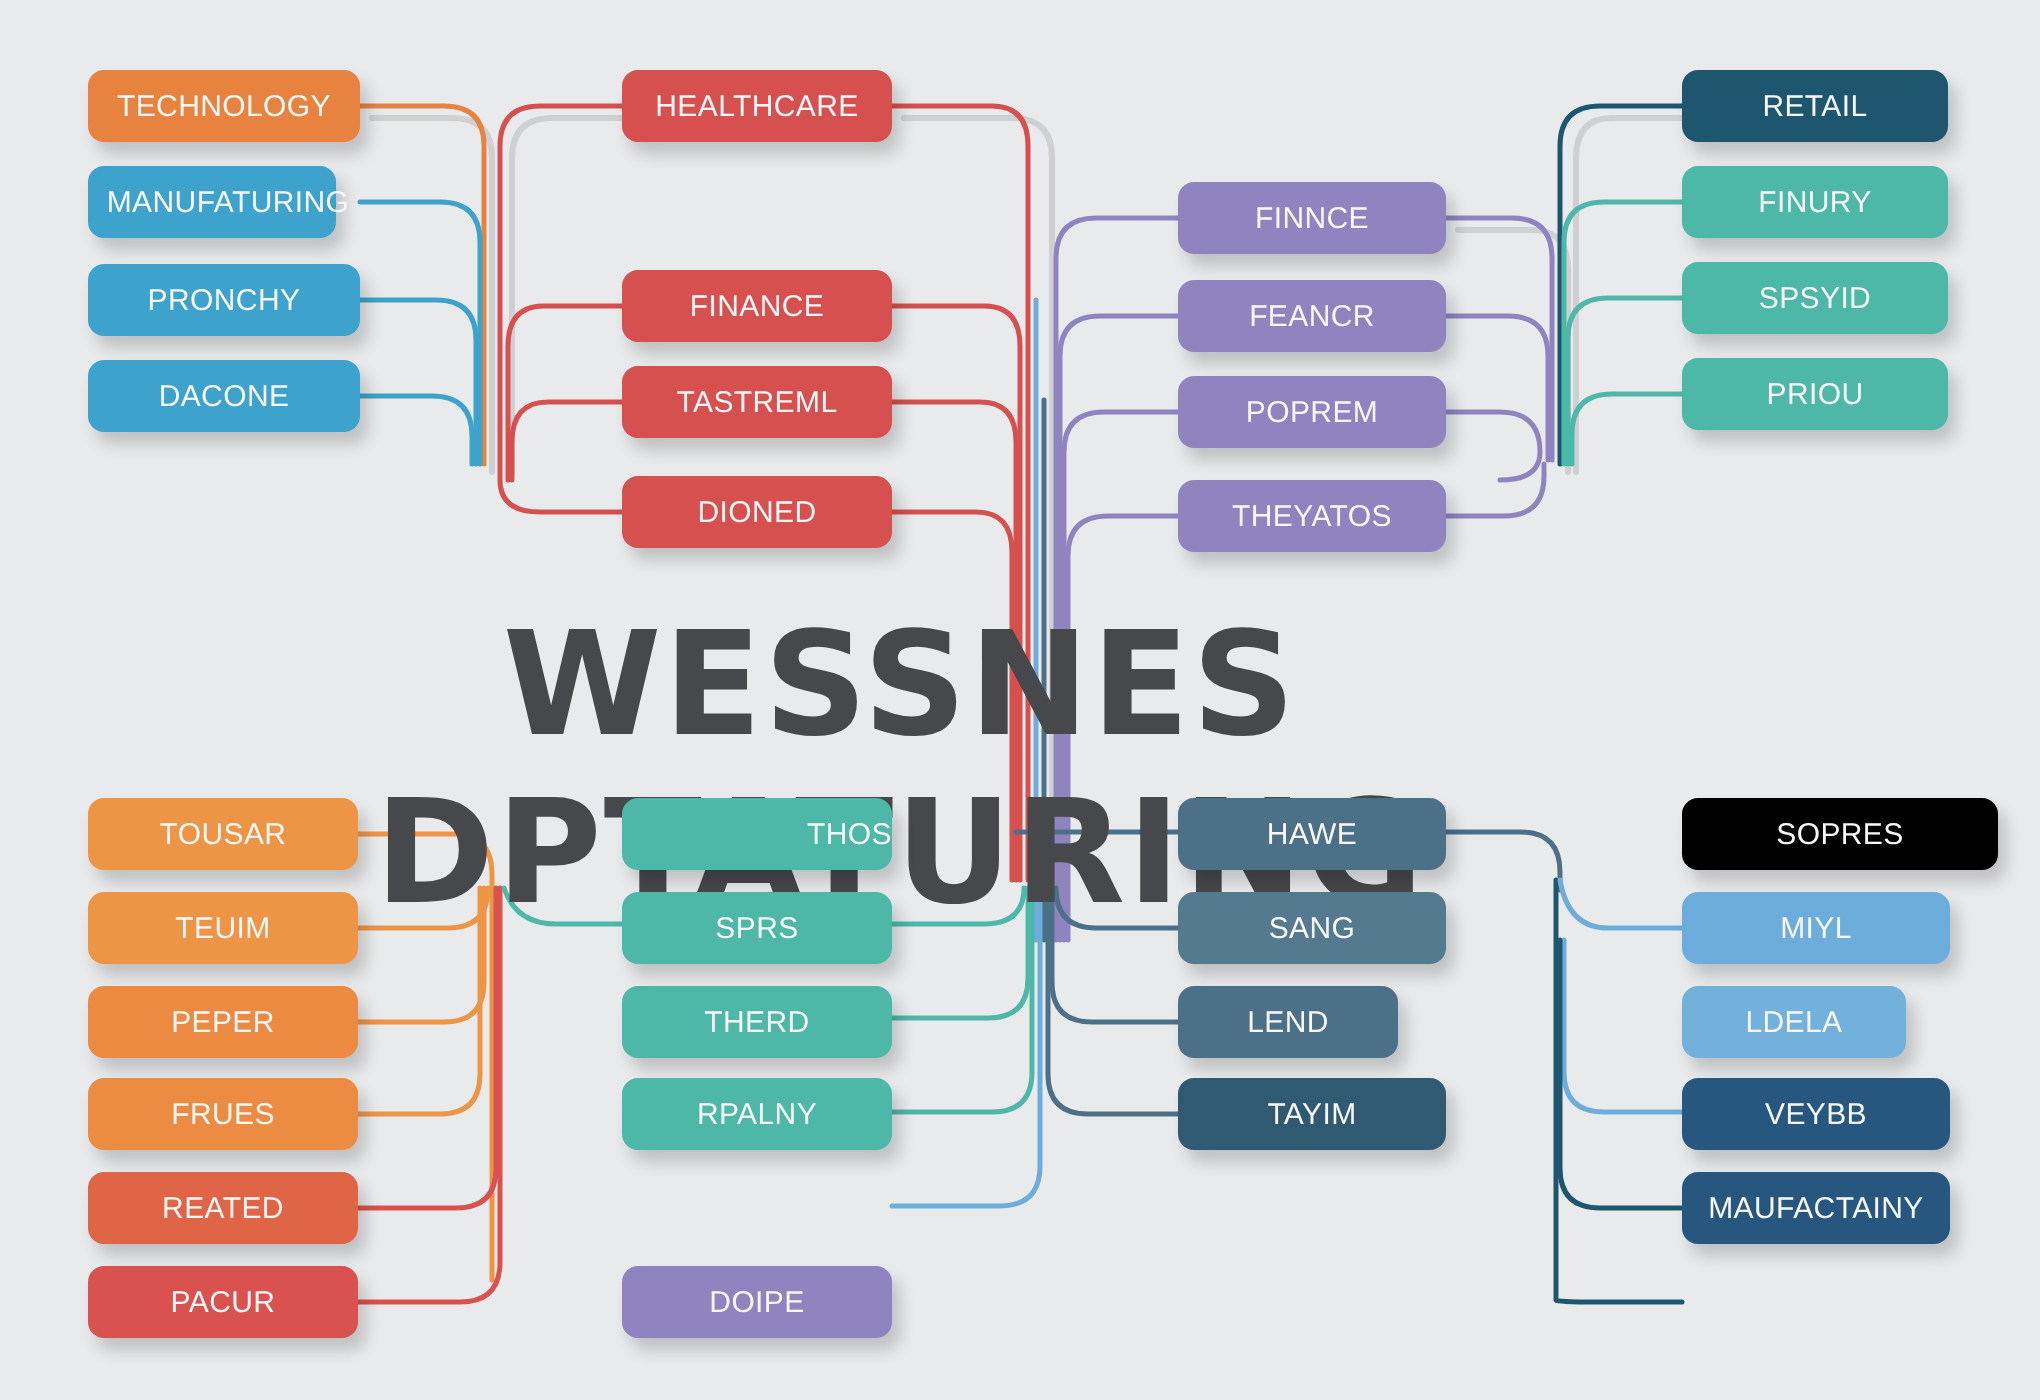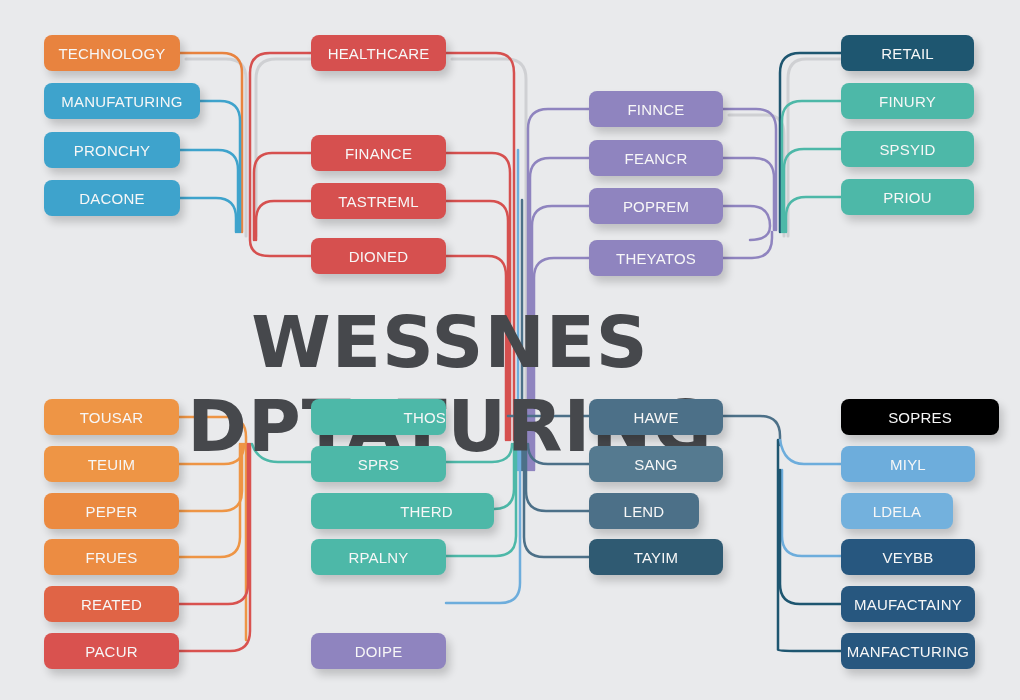--- a/index.html
+++ b/index.html
@@ -105,21 +105,21 @@
       <path d="M778 440 V650 Q778 651 798 651 H841" stroke="#1e5670"></path>
       <path d="M780 440 Q784 464 804 464 H841" stroke="#6daddc"></path>
       <path d="M782 470 V536 Q782 556 802 556 H841" stroke="#6daddc"></path>
       <path d="M780 470 V584 Q780 604 800 604 H841" stroke="#1e5670"></path>
     </g>
   </svg>
 
   <div class="node" style="left:44px;top:35px;width:136px;background:#e8833f;">
       <span>TECHNOLOGY</span>
     </div>
-  <div class="node" style="left:44px;top:83px;width:156px;background:#3ea3cc;">
+  <div class="node" style="left:44px;top:83px;width:108px;background:#3ea3cc;padding-left:16px;">
       <span>MANUFATURING</span>
     </div>
   <div class="node" style="left:44px;top:132px;width:136px;background:#3ea3cc;">
       <span>PRONCHY</span>
     </div>
   <div class="node" style="left:44px;top:180px;width:136px;background:#3ea3cc;">
       <span>DACONE</span>
     </div>
 
   <div class="node" style="left:311px;top:35px;width:135px;background:#d6504f;">
@@ -181,21 +181,21 @@
   <div class="node" style="left:44px;top:633px;width:135px;background:#d9524f;">
       <span>PACUR</span>
     </div>
 
   <div class="node" style="left:311px;top:399px;width:135px;background:#4db8a8;justify-content:flex-end;">
       <span>THOS</span>
     </div>
   <div class="node" style="left:311px;top:446px;width:135px;background:#4db8a8;">
       <span>SPRS</span>
     </div>
-  <div class="node" style="left:311px;top:493px;width:135px;background:#4db8a8;padding-left:48px;">
+  <div class="node" style="left:311px;top:493px;width:135px;background:#4db8a8;">
       <span>THERD</span>
     </div>
   <div class="node" style="left:311px;top:539px;width:135px;background:#4db8a8;">
       <span>RPALNY</span>
     </div>
   <div class="node" style="left:311px;top:633px;width:135px;background:#8f84bf;">
       <span>DOIPE</span>
     </div>
 
   <div class="node" style="left:589px;top:399px;width:134px;background:#4c7088;">
@@ -219,16 +219,13 @@
     </div>
   <div class="node" style="left:841px;top:493px;width:112px;background:#73b1dd;">
       <span>LDELA</span>
     </div>
   <div class="node" style="left:841px;top:539px;width:134px;background:#27577f;">
       <span>VEYBB</span>
     </div>
   <div class="node" style="left:841px;top:586px;width:134px;background:#27577f;">
       <span>MAUFACTAINY</span>
     </div>
-  <div class="node" style="left:841px;top:633px;width:134px;background:#27577f;">
-      <span>MANFACTURING</span>
-    </div>
 </div>
 
 </body></html>

